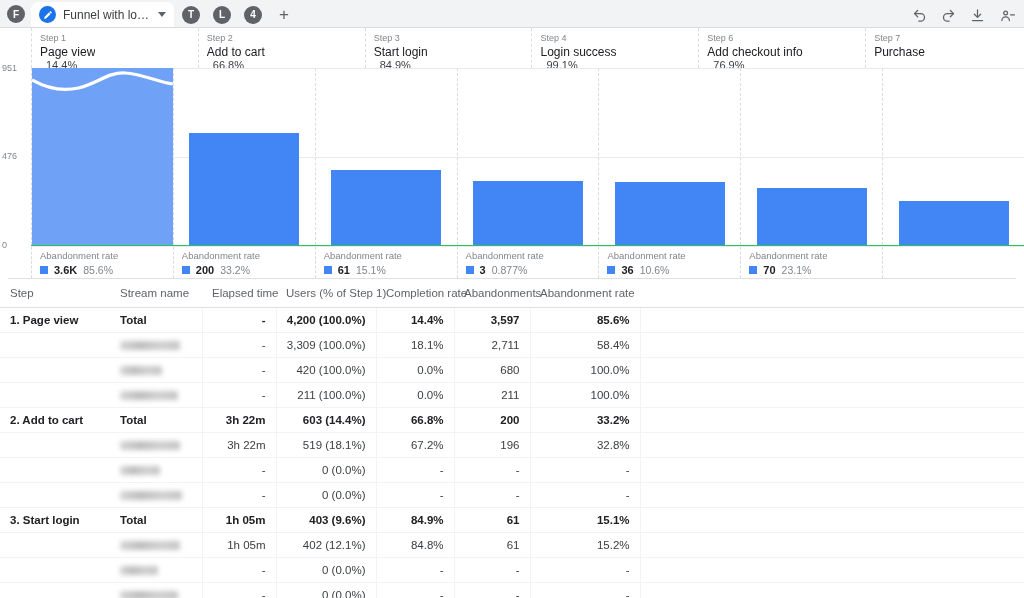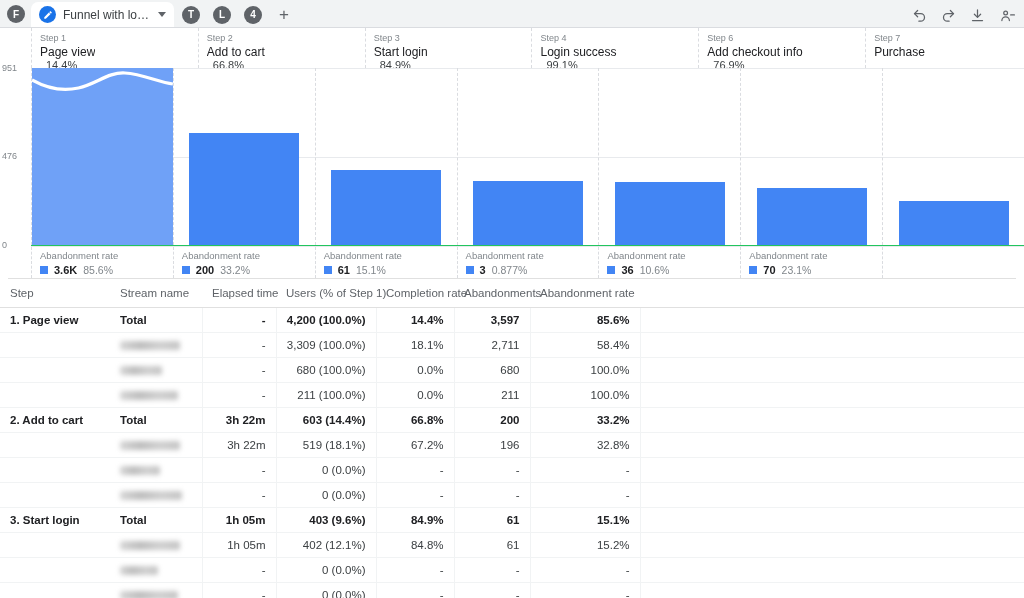--- a/index.html
+++ b/index.html
@@ -349,21 +349,21 @@
         <td class="c4">3,309 (100.0%)</td>
         <td class="c5">18.1%</td>
         <td class="c6">2,711</td>
         <td class="c7">58.4%</td>
         <td class=""></td>
       </tr>
       <tr>
         <td class="l c1"></td>
         <td class="l c2"><span class="blur" style="width: 42px;"></span></td>
         <td class="c3">-</td>
-        <td class="c4">680 (100.0%)</td>
+        <td class="c4">420 (100.0%)</td>
         <td class="c5">0.0%</td>
         <td class="c6">680</td>
         <td class="c7">100.0%</td>
         <td class=""></td>
       </tr>
       <tr>
         <td class="l c1"></td>
         <td class="l c2"><span class="blur" style="width: 58px;"></span></td>
         <td class="c3">-</td>
         <td class="c4">211 (100.0%)</td>

